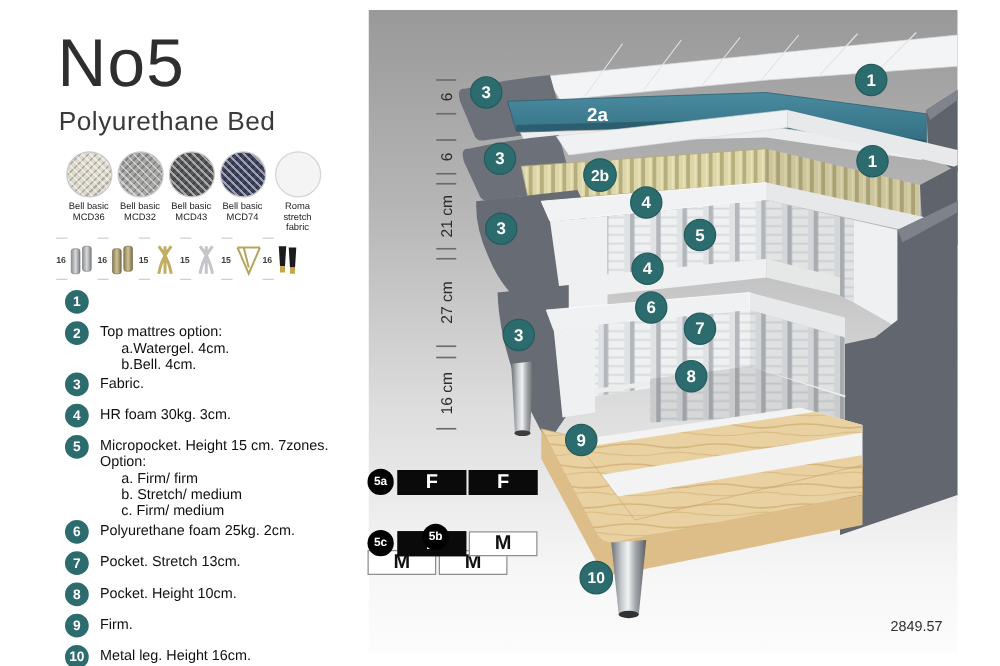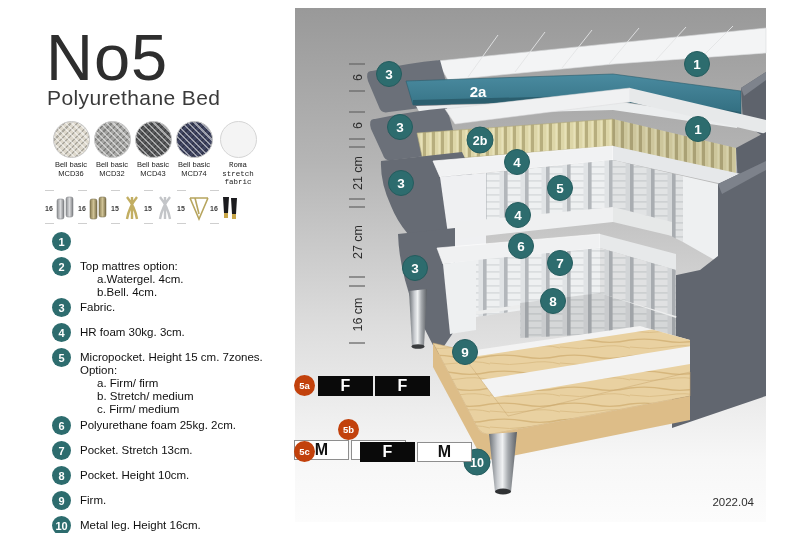--- a/index.html
+++ b/index.html
@@ -1,26 +1,26 @@
 <!DOCTYPE html>
 <html><head>
 <meta charset="utf-8">
 <style>
   * { margin:0; padding:0; box-sizing:border-box; }
   html,body { width:800px; height:533px; }
   body { font-family:"Liberation Sans", sans-serif; background:#fff; position:relative; overflow:hidden; }
 
   
   .left { position:absolute; left:0; top:0; width:295px; height:533px; background:#fff; }
-  .title { position:absolute; left:46px; top:20px; font-size:65px; font-weight:300; letter-spacing:1px; color:#2e2e2e; }
+  .title { position:absolute; left:46px; top:20px; font-size:54px; font-weight:300; letter-spacing:1px; color:#2e2e2e; }
   .subtitle { position:absolute; left:47px; top:86px; font-size:21px; font-weight:300; letter-spacing:.4px; color:#3a3a3a; }
 
   .swatches { position:absolute; left:51px; top:121px; display:flex; }
   .swatch { width:40px; margin-right:1px; text-align:center; }
-  .swatch:last-child { margin-left:3px;font-family:Liberation Mono, monospace; }
+  .swatch:last-child { margin-left:3px; }
   .swatch .disc { width:37px; height:37px; border-radius:50%; margin:0 auto; border:1px solid #c9c9c9;
     background-image:
       repeating-linear-gradient(45deg, rgba(255,255,255,.5) 0 1.5px, transparent 1.5px 4.5px),
       repeating-linear-gradient(-45deg, rgba(0,0,0,.22) 0 1.5px, transparent 1.5px 4.5px); }
   .swatch:nth-child(1) .disc { background-color:#ddd8cc; }
   .swatch:nth-child(2) .disc { background-color:#a5a5a3; }
   .swatch:nth-child(3) .disc { background-color:#57585a; }
   .swatch:nth-child(4) .disc { background-color:#3f4460; }
   .swatch:nth-child(5) .disc { background-color:#f4f4f4; background-image:none; border-color:#d5d5d5; }
   .swatch .lbl { margin-top:3px; font-size:7.5px; line-height:8.5px; color:#1c1c1c; }
@@ -39,22 +39,22 @@
   .li .txt { font-size:11.5px; line-height:12.8px; color:#101010; padding-top:3px; }
   .li .sub { padding-left:17px; }
   .li.m0 { margin-bottom:0; }
   .li.m1 { margin-bottom:1px; }
 
   
   .stage { position:absolute; left:0; top:0; width:800px; height:533px; }
 
   .ft { position:absolute; left:294px; width:140px; }
   .ft-row { position:absolute; left:0; display:flex; align-items:center; }
-  .ft-row.r1 { top:0; } .ft-row.r2 { top:44px;flex-direction:column; } .ft-row.r3 { top:66px;gap:42px; }
-  .ft-badge { width:21px; height:21px; border-radius:50%; background:#c2410c; color:#fff; font-size:9.5px;
+  .ft-row.r1 { top:0; } .ft-row.r2 { top:44px;flex-direction:column; } .ft-row.r3 { top:49px; }
+  .ft-badge { width:21px; height:21px; border-radius:50%; background:#000000; color:#fff; font-size:9.5px;
     font-weight:bold; display:flex; align-items:center; justify-content:center; margin-right:3px; z-index:2; }
   .ft-cells { display:flex; gap:2px; }
   .ft-cell { width:55px; height:20px; display:flex; align-items:center; justify-content:center;
     font-size:16px; font-weight:600; }
   .ft-cell.dark { background:#0a0a0a; color:#fff; border:1px solid #0a0a0a; }
   .ft-cell.light { background:#fff; color:#111; border:1px solid #8e8e8e; }
 
   .version { position:absolute; left:690px; top:496px; width:64px; text-align:right; font-size:11.5px; color:#2f2f2f; }
 
   svg text.co-t { font-family:"Liberation Sans",sans-serif; font-weight:bold; fill:#fff; text-anchor:middle; }
@@ -440,13 +440,13 @@
   </div>
   <div class="ft-row r3">
     <div class="ft-badge">5c</div>
     <div class="ft-cells">
       <div class="ft-cell dark">F</div>
       <div class="ft-cell light">M</div>
     </div>
   </div>
 </div>
 
-<div class="version">2022.04</div>
+<div class="version">2849.57</div>
 
 </body></html>

